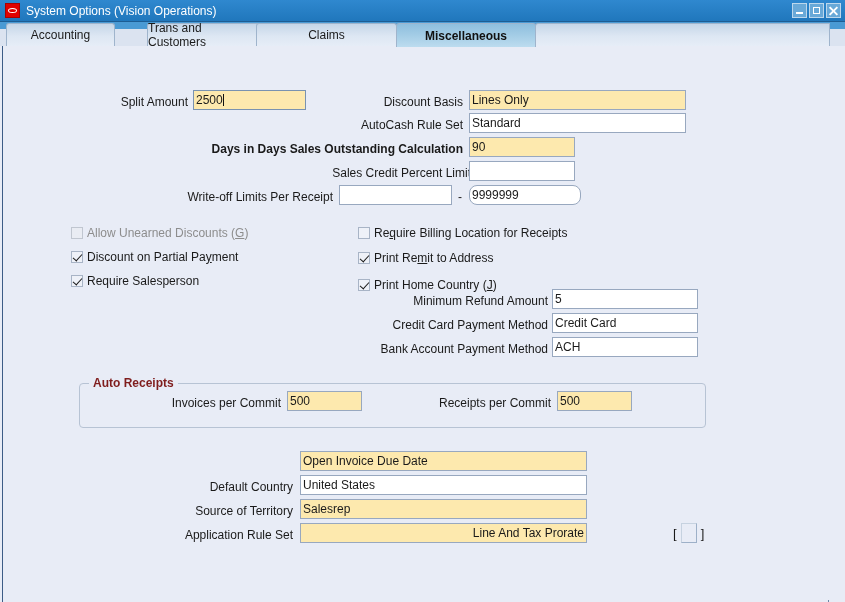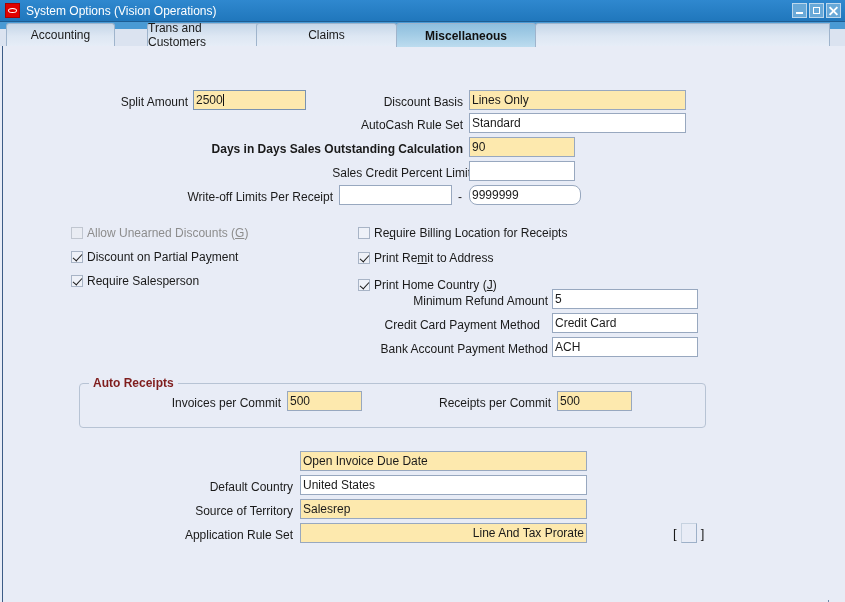--- a/index.html
+++ b/index.html
@@ -343,21 +343,21 @@
     </div>
 
     <div class="cb-row" style="left:355px; top:208px;margin-top:24px;">
       <span class="cb checked"></span>
       <span class="cb-label"><span>Print Home Country (</span><u>J</u><span>)</span></span>
     </div>
 
     <div class="lbl right" style="left:340px; top:248px; width:205px;">Minimum Refund Amount</div>
     <div class="fld" style="left:549px; top:243px; width:146px;">5</div>
 
-    <div class="lbl right" style="left:332px; top:272px; width:205px;">Credit Card Payment Method</div>
+    <div class="lbl right" style="left:340px; top:272px; width:205px;">Credit Card Payment Method</div>
     <div class="fld" style="left:549px; top:267px; width:146px;">Credit Card</div>
 
     <div class="lbl right" style="left:340px; top:296px; width:205px;">Bank Account Payment Method</div>
     <div class="fld" style="left:549px; top:291px; width:146px;">ACH</div>
 
     <div class="groupbox" style="left:76px; top:337px; width:627px; height:45px;"></div>
     <div class="groupbox-title" style="left:86px; top:330px;">Auto Receipts</div>
 
     <div class="lbl right" style="left:110px; top:350px; width:168px;">Invoices per Commit</div>
     <div class="fld req" style="left:284px; top:345px; width:75px;">500</div>

